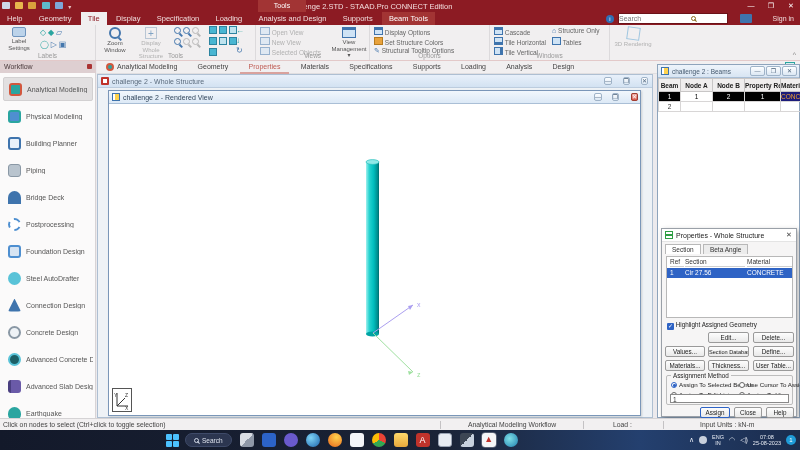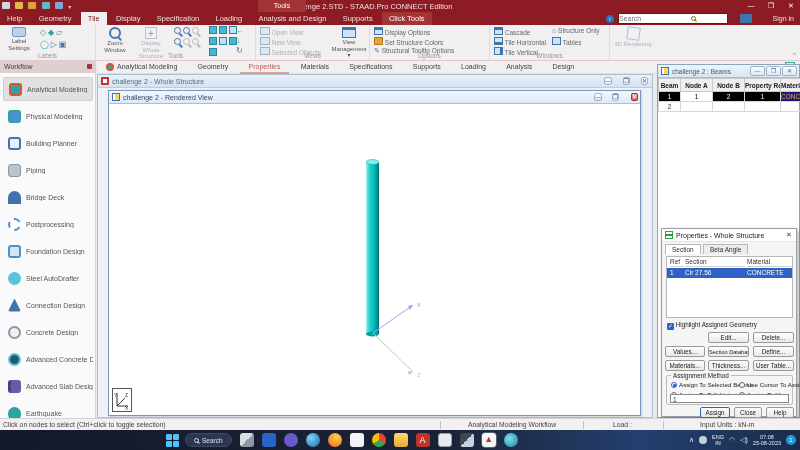--- a/index.html
+++ b/index.html
@@ -151,21 +151,21 @@
 
   <div id="menubar">
     <span class="menu-item">Help</span>
     <span class="menu-item">Geometry</span>
     <span class="menu-item sel">Tile</span>
     <span class="menu-item">Display</span>
     <span class="menu-item">Specification</span>
     <span class="menu-item">Loading</span>
     <span class="menu-item">Analysis and Design</span>
     <span class="menu-item">Supports</span>
-    <span class="menu-item ctx">Click Tools</span>
+    <span class="menu-item ctx">Beam Tools</span>
     <span class="abs" style="right:186px; top:2px"><span class="info-circ">i</span></span>
     <div id="searchbox" style="right:72px; width:110px">
       <input placeholder="Search" style="">
       <span class="mini-mag"></span>
     </div>
     <span class="abs" style="right:48px; top:2px; width:12px; height:9px; background:#3f74ad; border-radius:1px"></span>
     <span class="txt" style="right:6px; top:3px; color:#f0dcdc; font-size:7px">Sign in</span>
   </div>
 
   <div id="ribbon">

